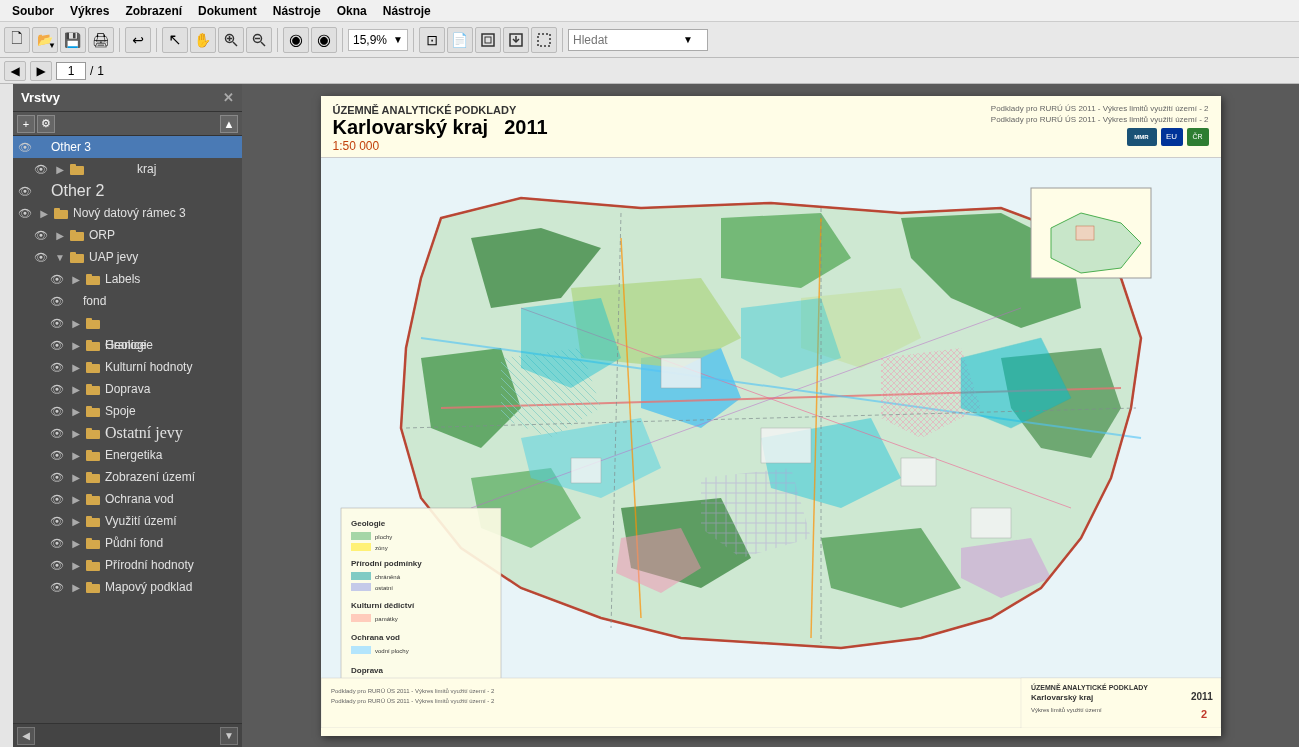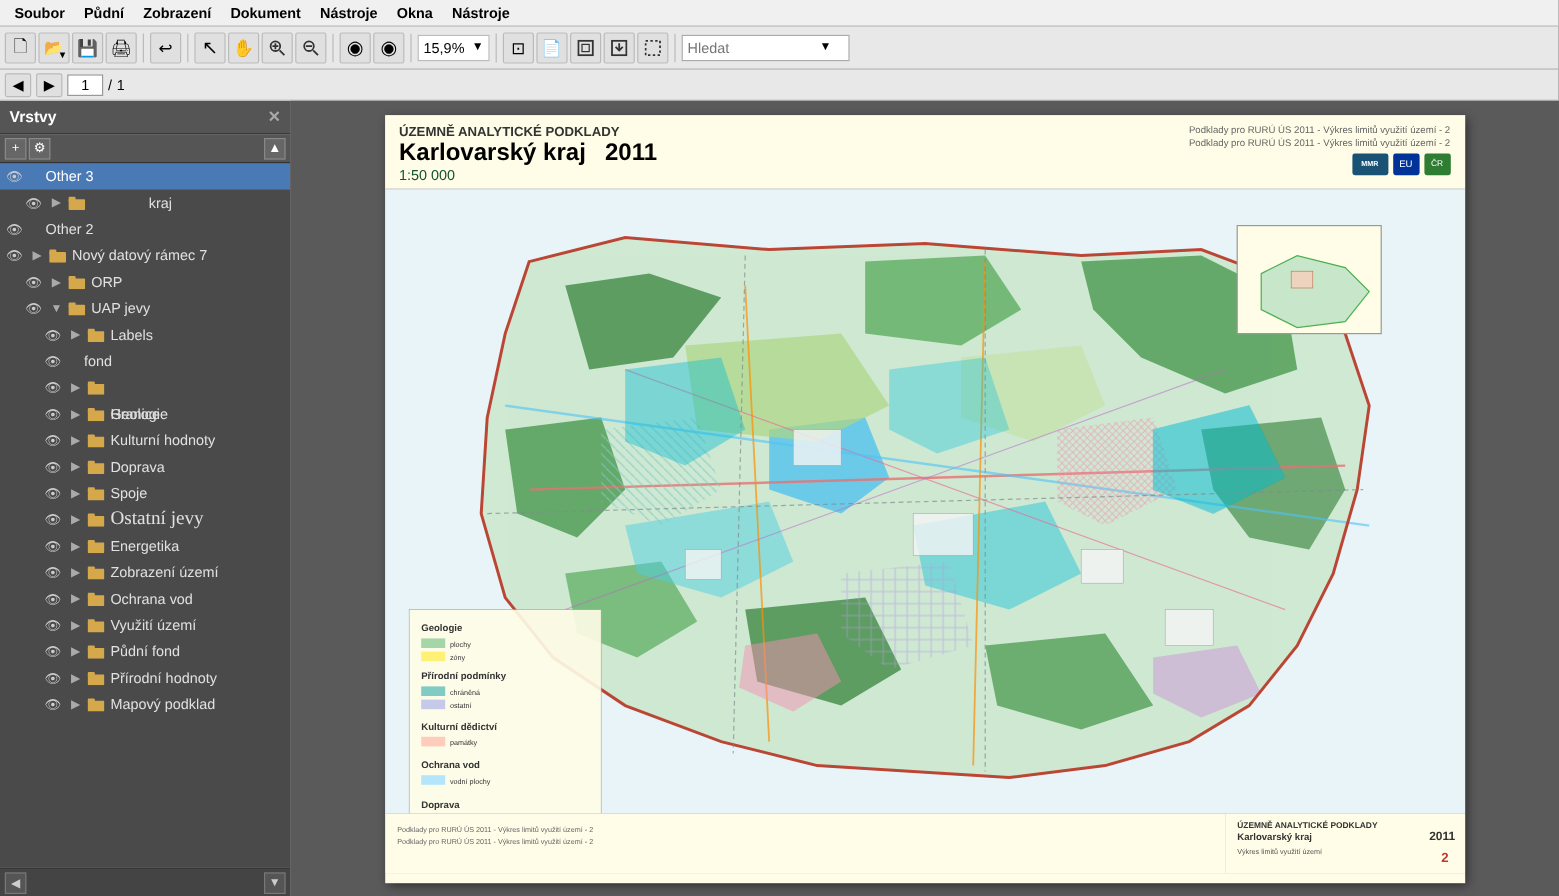--- a/index.html
+++ b/index.html
@@ -116,20 +116,21 @@
     }
 
     
     #sidebar {
       width: 242px;
       min-width: 242px;
       background: #e5e5e5;
       display: flex;
       flex-direction: column;
       overflow: hidden;
+      padding-left: 13px;
     }
     #sidebar-header {
       background: #555;
       color: #fff;
       padding: 4px 8px;
       font-size: 13px;
       font-weight: bold;
       display: flex;
       align-items: center;
       justify-content: space-between;
@@ -273,21 +274,21 @@
       position: absolute;
       top: 0; left: 0;
       width: 100%; height: 100%;
     }
   </style>
 </head>
 <body>
 
 <div id="menubar">
   <span class="menu-item">Soubor</span>
-  <span class="menu-item">Půdní</span>
+  <span class="menu-item">Výkres</span>
   <span class="menu-item">Zobrazení</span>
   <span class="menu-item">Dokument</span>
   <span class="menu-item">Nástroje</span>
   <span class="menu-item">Okna</span>
   <span class="menu-item">Nástroje</span>
 </div>
 
 <div id="toolbar">
   <div class="tb-btn" title="Nový">🗋</div>
   <div class="tb-btn" title="Otevřít" style="position:relative;">
@@ -387,32 +388,32 @@
             <svg width="14" height="12" viewBox="0 0 14 12">
               <rect x="0" y="3" width="14" height="9" rx="1" fill="#d4a84b"></rect>
               <rect x="0" y="1" width="6" height="4" rx="1" fill="#d4a84b"></rect>
             </svg>
           </span>
           <span style="font-size: 12px; margin-left: 48px;">kraj</span>
         </div>
         <div class="layer-item" style="padding-left: 4px;">
           <span class="layer-eye" style="font-size: 11px;">👁</span>
           <span style="width: 14px; display: inline-block;"></span>
-          <span style="font-size: 12px;">Other 2</span>
+          <span style="font-size: 16px;">Other 2</span>
         </div>
         <div class="layer-item" style="padding-left: 4px;">
           <span class="layer-eye" style="font-size: 11px;">👁</span>
           <span class="layer-expand">▶</span>
           <span class="layer-icon">
             <svg width="14" height="12" viewBox="0 0 14 12">
               <rect x="0" y="3" width="14" height="9" rx="1" fill="#d4a84b"></rect>
               <rect x="0" y="1" width="6" height="4" rx="1" fill="#d4a84b"></rect>
             </svg>
           </span>
-          <span style="font-size: 12px;">Nový datový rámec 7</span>
+          <span style="font-size: 12px;">Nový datový rámec 3</span>
         </div>
         <div class="layer-item" style="padding-left: 20px;">
           <span class="layer-eye" style="font-size: 11px;">👁</span>
           <span class="layer-expand">▶</span>
           <span class="layer-icon">
             <svg width="14" height="12" viewBox="0 0 14 12">
               <rect x="0" y="3" width="14" height="9" rx="1" fill="#d4a84b"></rect>
               <rect x="0" y="1" width="6" height="4" rx="1" fill="#d4a84b"></rect>
             </svg>
           </span>
@@ -601,21 +602,21 @@
       <div id="map-doc">
 
         <div id="map-header">
           <div style="display:flex; justify-content:space-between; align-items:flex-start;">
             <div>
               <div style="font-size:11px; font-weight:bold; color:#333;">ÚZEMNĚ ANALYTICKÉ PODKLADY</div>
               <div style="display:flex; align-items:baseline; gap:16px;">
                 <span style="font-size:20px; font-weight:bold;">Karlovarský kraj</span>
                 <span style="font-size:20px; font-weight:bold;">2011</span>
               </div>
-              <div style="font-size:12px; color:#14532d;">1:50 000</div>
+              <div style="font-size:12px; color:#c2410c;">1:50 000</div>
             </div>
             <div style="display:flex; flex-direction:column; align-items:flex-end; gap:2px;">
               <div style="font-size:8px; color:#666;">Podklady pro RURÚ ÚS 2011 - Výkres limitů využití území - 2</div>
               <div style="font-size:8px; color:#666;">Podklady pro RURÚ ÚS 2011 - Výkres limitů využití území - 2</div>
 
               <div style="display:flex; gap:4px; margin-top:2px;">
                 <div style="width:30px; height:18px; background:#1a5276; border-radius:2px; display:flex; align-items:center; justify-content:center;">
                   <span style="color:#fff; font-size:6px; font-weight:bold;">MMR</span>
                 </div>
                 <div style="width:22px; height:18px; background:#003399; border-radius:2px; display:flex; align-items:center; justify-content:center;">

